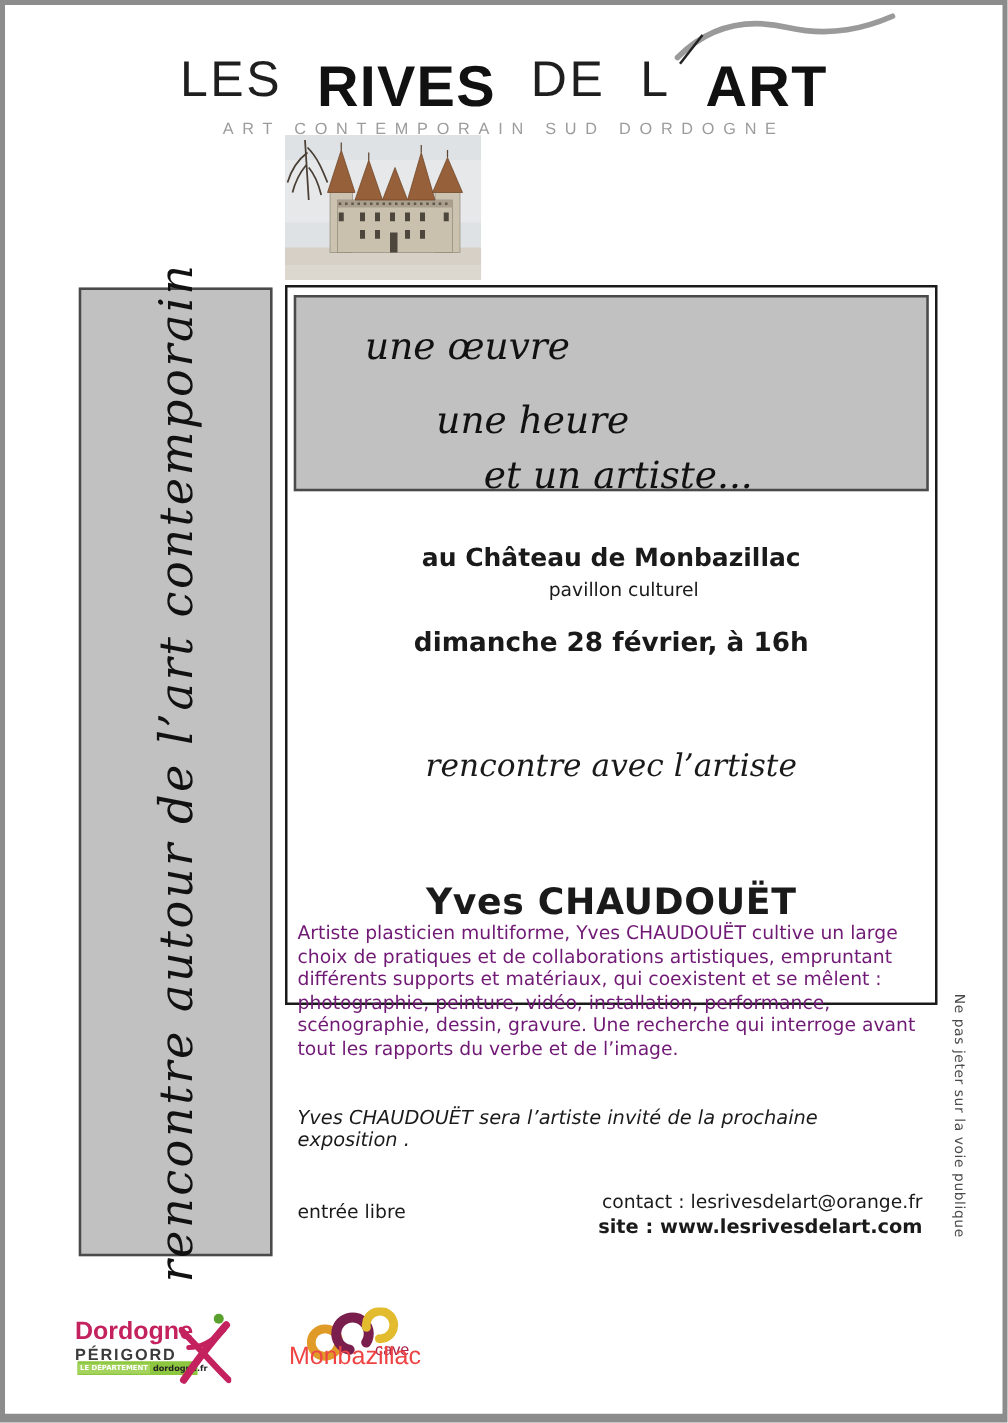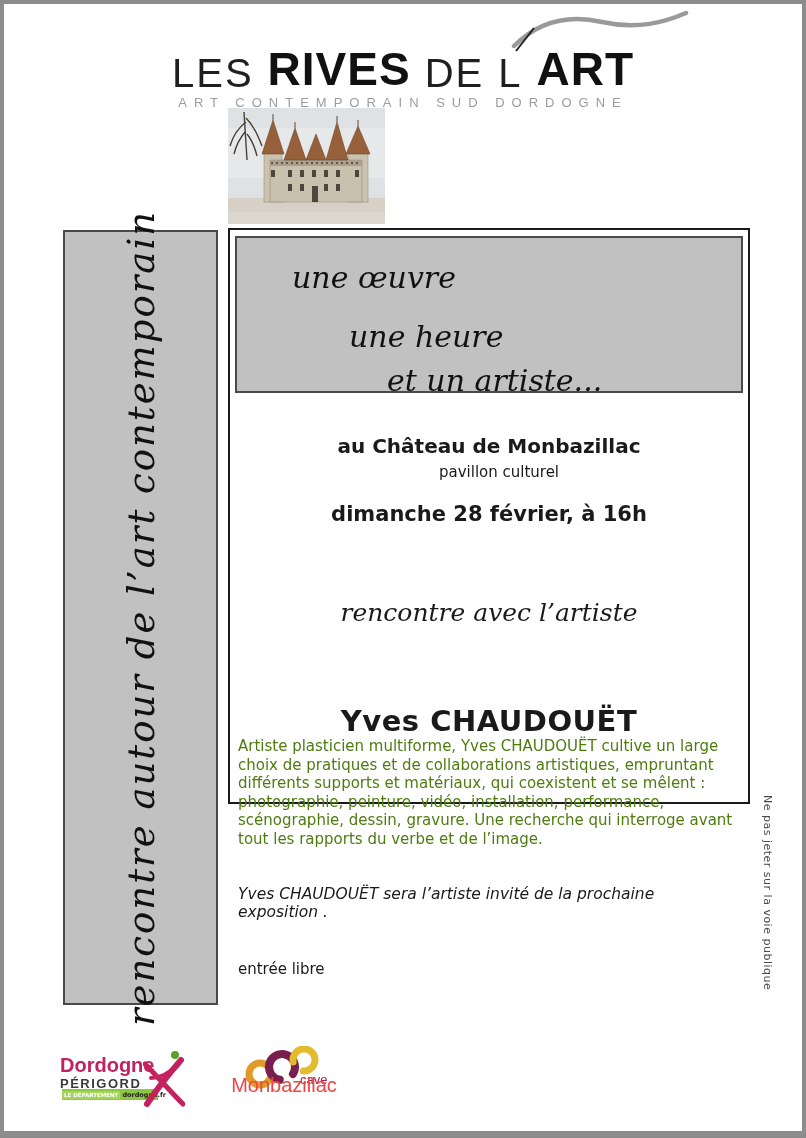--- a/index.html
+++ b/index.html
@@ -11,21 +11,21 @@
   }
   .page-frame {
     position:absolute; inset:0;
     border:4px solid #8c8c8c; border-bottom-width:7px;
     pointer-events:none;
   }
 
   
   .header-logo {
     position:absolute; top:42px; left:0; right:0;
-    display:flex; justify-content:center; align-items:flex-end; gap:14px;
+    display:flex; justify-content:center; align-items:flex-start; gap:28px;
     white-space:nowrap;
   }
   .logo-thin { font-size:40px; font-weight:400; letter-spacing:2px; color:#1f1f1f; font-family:"Liberation Sans",sans-serif; }
   .logo-bold { font-size:46px; font-weight:700; letter-spacing:1px; color:#111; font-family:"Liberation Sans",sans-serif; }
   .art-wrap { position:relative; display:inline-block; }
   .art-swoosh { position:absolute; left:-26px; top:-34px; }
   .header-sub {
     position:absolute; top:95px; left:0; right:0;
     text-align:center; font-size:13px; letter-spacing:7px; color:#9c9c9c;
     font-family:"Liberation Sans",sans-serif;
@@ -64,21 +64,21 @@
   .q1 { padding-left:55px; }
   .q2 { padding-left:112px;margin-top:15px; }
   .q3 { padding-left:150px; }
 
   .venue       { position:absolute; top:204px; left:0; right:0; text-align:center; font-size:20px; font-weight:700; }
   .venue-sub   { position:absolute; top:233px; left:0; right:0; text-align:center; font-size:15px;padding-left:20px; }
   .datetime    { position:absolute; top:272px; left:0; right:0; text-align:center; font-size:21px; font-weight:700; }
   .meeting     { position:absolute; top:368px; left:0; right:0; text-align:center;
                  font-family:"DejaVu Serif","Liberation Serif",serif; font-style:italic; font-size:25px; }
   .artist-name { position:absolute; top:450px; left:0; right:0; text-align:center; font-size:29px; font-weight:700; letter-spacing:0.5px;margin-top:24px; }
-  .bio         { position:absolute; top:507px; left:8px; width:498px; font-size:15px; line-height:18.6px; color:#4d7c0f; }
+  .bio         { position:absolute; top:507px; left:8px; width:498px; font-size:15px; line-height:18.6px; color:#701a75; }
   .next-expo   { position:absolute; top:655px; left:8px; width:500px; font-style:italic; font-size:15.5px; }
   .admission   { position:absolute; top:730px; left:8px; font-size:15px; }
   .contact-block { position:absolute; top:722px; right:10px; text-align:right; }
   .contact-line { font-size:15px; }
   .site-line    { font-size:15.5px; font-weight:700; margin-top:2px; }
 
   
   .margin-note {
     position:absolute; left:761px; top:795px; height:210px;
     writing-mode:vertical-rl; font-size:11px; color:#4a4a4a; letter-spacing:0.5px;
@@ -183,20 +183,24 @@
   </div>
 
   <div class="venue">au Château de Monbazillac</div>
   <div class="venue-sub">pavillon culturel</div>
   <div class="datetime">dimanche 28 février, à 16h</div>
   <div class="meeting">rencontre avec l’artiste</div>
   <div class="artist-name">Yves CHAUDOUËT</div>
   <div class="bio">Artiste plasticien multiforme, Yves CHAUDOUËT cultive un large choix de pratiques et de collaborations artistiques, empruntant différents supports et matériaux, qui coexistent et se mêlent : photographie, peinture, vidéo, installation, performance, scénographie, dessin, gravure. Une recherche qui interroge avant tout les rapports du verbe et de l’image.</div>
   <div class="next-expo">Yves CHAUDOUËT sera l’artiste invité de la prochaine exposition .</div>
   <div class="admission">entrée libre</div>
+  <div class="contact-block">
+    <div class="contact-line">contact : lesrivesdelart@orange.fr</div>
+    <div class="site-line">site : www.lesrivesdelart.com</div>
+  </div>
 </div>
 
 <div class="margin-note">Ne pas jeter sur la voie publique</div>
 
 <div class="dordogne-logo">
   <div class="dd-text">
     <div class="dd-line1">Dordogne</div>
     <div class="dd-line2">PÉRIGORD</div>
   </div>
   <div class="dd-strip">

